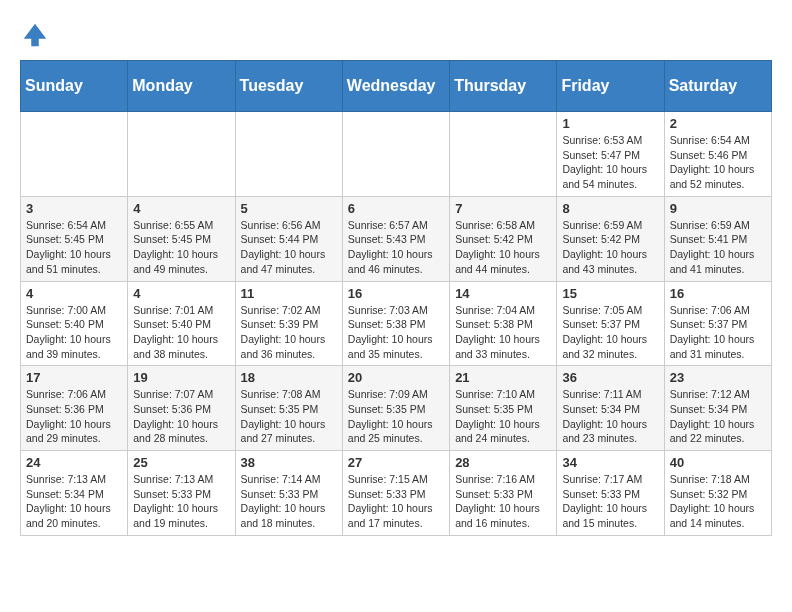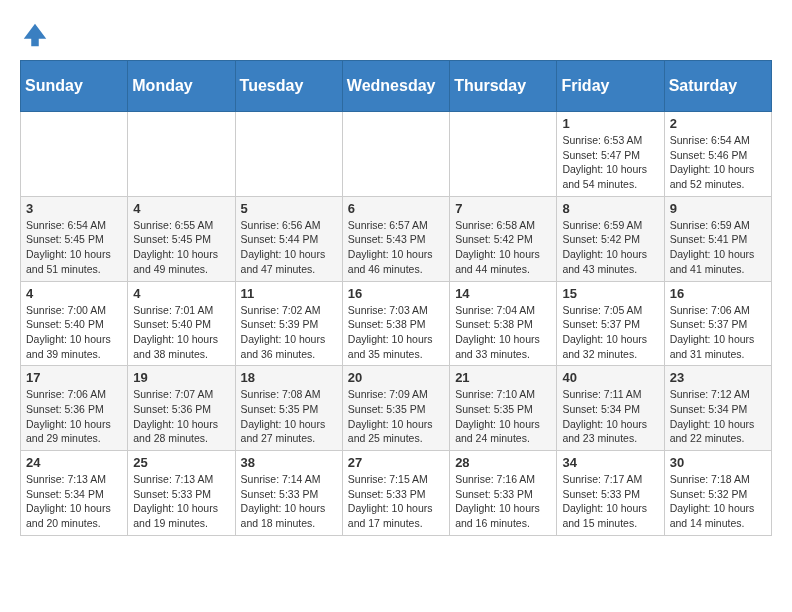--- a/index.html
+++ b/index.html
@@ -216,21 +216,21 @@
         </td>
         <td>
           <span class="day-number">20</span>
           <div class="day-info">Sunrise: 7:09 AM<br>Sunset: 5:35 PM<br>Daylight: 10 hours<br>and 25 minutes.</div>
         </td>
         <td>
           <span class="day-number">21</span>
           <div class="day-info">Sunrise: 7:10 AM<br>Sunset: 5:35 PM<br>Daylight: 10 hours<br>and 24 minutes.</div>
         </td>
         <td>
-          <span class="day-number">40</span>
+          <span class="day-number">36</span>
           <div class="day-info">Sunrise: 7:11 AM<br>Sunset: 5:34 PM<br>Daylight: 10 hours<br>and 23 minutes.</div>
         </td>
         <td>
           <span class="day-number">23</span>
           <div class="day-info">Sunrise: 7:12 AM<br>Sunset: 5:34 PM<br>Daylight: 10 hours<br>and 22 minutes.</div>
         </td>
       </tr>
       <tr>
         <td>
           <span class="day-number">24</span>
@@ -250,18 +250,18 @@
         </td>
         <td>
           <span class="day-number">28</span>
           <div class="day-info">Sunrise: 7:16 AM<br>Sunset: 5:33 PM<br>Daylight: 10 hours<br>and 16 minutes.</div>
         </td>
         <td>
           <span class="day-number">34</span>
           <div class="day-info">Sunrise: 7:17 AM<br>Sunset: 5:33 PM<br>Daylight: 10 hours<br>and 15 minutes.</div>
         </td>
         <td>
-          <span class="day-number">30</span>
+          <span class="day-number">40</span>
           <div class="day-info">Sunrise: 7:18 AM<br>Sunset: 5:32 PM<br>Daylight: 10 hours<br>and 14 minutes.</div>
         </td>
       </tr>
     </tbody>
 </table>
 
 </body></html>

